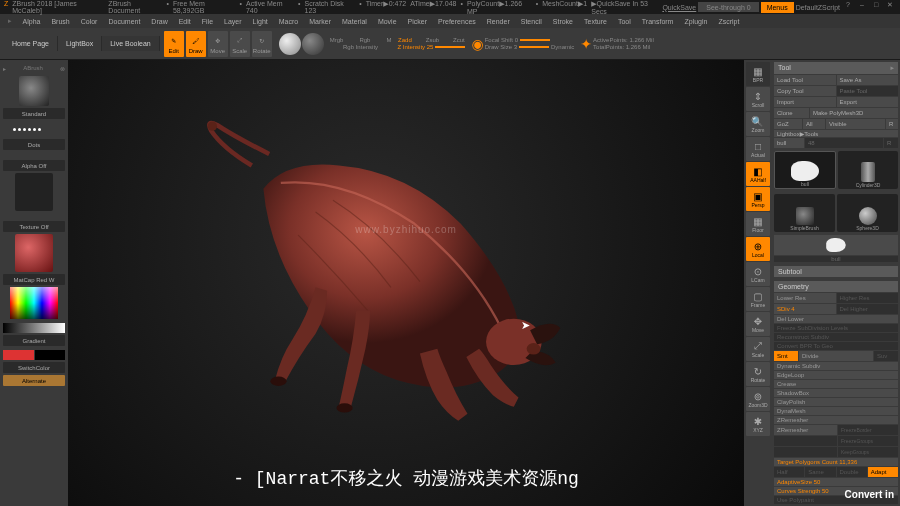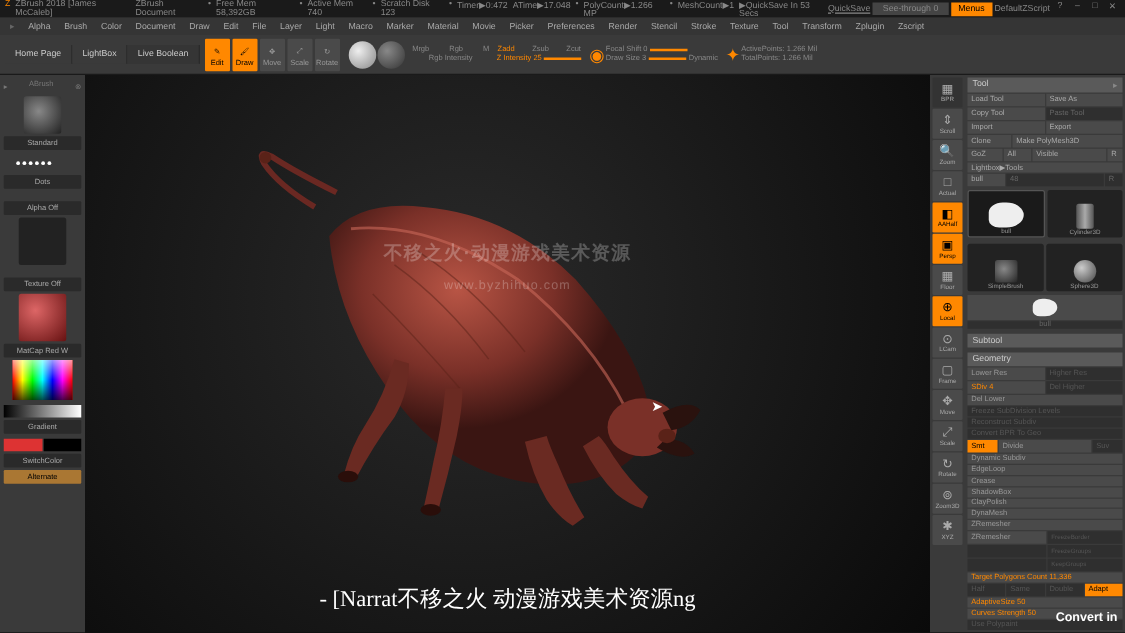--- a/index.html
+++ b/index.html
@@ -47,21 +47,21 @@
   .grad-bar { height: 10px; background: linear-gradient(to right, #000, #fff); margin-top: 2px; }
   .swatch-row { display: flex; gap: 1px; height: 10px; margin-top: 2px; }
   .swatch { flex: 1; }
   .sw-red { background: #d33; } .sw-blk { background: #000; }
   
   .viewport-wrap { flex: 1; position: relative; background: #000; overflow: hidden; }
   .viewport { position: absolute; inset: 0; background: radial-gradient(circle at 45% 40%, #2a2a2a, #0a0a0a); }
   .wm { position:absolute; top:32%; left:50%; transform:translate(-50%,-50%); color:rgba(255,255,255,0.25); font-size:15px; font-weight:bold; letter-spacing:1px; pointer-events:none; }
   .wm2 { position:absolute; top:38%; left:50%; transform:translate(-50%,-50%); color:rgba(255,255,255,0.25); font-size:10px; letter-spacing:1px; pointer-events:none; }
   .cursor { position: absolute; left: 67%; top: 58%; color: #fff; font-size: 11px; }
-  .subtitle { position: absolute; bottom: 16px; left: 50%; transform: translateX(-50%); text-align: center; font-family: Liberation Serif, serif; font-size: 18px; color: #fff; line-height: 1.25; white-space: nowrap; margin-top: 20px; }
+  .subtitle { position: absolute; bottom: 16px; left: 50%; transform: translateX(-50%); text-align: center; font-family: Liberation Mono, monospace; font-size: 18px; color: #fff; line-height: 1.25; white-space: nowrap; margin-top: 20px; }
   .bull-svg { position: absolute; left: 10%; top: 8%; width: 72%; height: 78%; }
   
   .right-toolbar { width: 28px; background: #3a3a3a; display: flex; flex-direction: column; gap: 1px; padding: 2px; }
   .rt-btn { width: 24px; height: 24px; background: #4a4a4a; border-radius: 1px; display: flex; flex-direction: column; align-items: center; justify-content: center; font-size: 5px; color: #aaa; }
   .rt-btn.orange { background: #ff8800; color: #000; }
   .rt-btn.dark { background: #333; }
   .rt-ico { font-size: 10px; }
   
   .right-panel { width: 128px; background: #3a3a3a; padding: 2px; display: flex; flex-direction: column; gap: 1px; overflow: hidden; }
   .rp-header { background: #5a5a5a; padding: 2px 4px; font-size: 7px; color: #ccc; display:flex; justify-content: space-between; }
@@ -298,21 +298,20 @@
         <ellipse cx="170" cy="269" rx="7" ry="4" fill="#2a0e0a"></ellipse>
 
         <path d="M 235 222 Q 240 245 250 262 Q 258 274 268 280 L 276 274 Q 266 258 258 238 Q 252 225 250 218 Z" fill="#6a2a22"></path>
         <path d="M 275 225 Q 285 245 298 258 Q 308 266 316 268 L 320 260 Q 308 250 296 232 Q 290 222 286 218 Z" fill="#6a2a22"></path>
 
         <ellipse cx="316" cy="212" rx="24" ry="20" fill="#7a3028"></ellipse>
         <path d="M 330 202 Q 348 192 356 200 Q 350 212 336 214" fill="#2a120e"></path>
         <path d="M 326 226 Q 342 236 352 230 Q 346 220 332 220" fill="#2a120e"></path>
         <ellipse cx="333" cy="218" rx="6" ry="5" fill="#5a2218"></ellipse>
       </svg>
-      <div class="wm">不移之火·动漫游戏美术资源</div>
       <div class="wm2">www.byzhihuo.com</div>
       <div class="cursor">➤</div>
       <div class="subtitle">
         <div>- [Narrat不移之火 动漫游戏美术资源ng</div>
       </div>
     </div>
   </div>
 
   <div class="right-toolbar">
     <div class="rt-btn dark">

